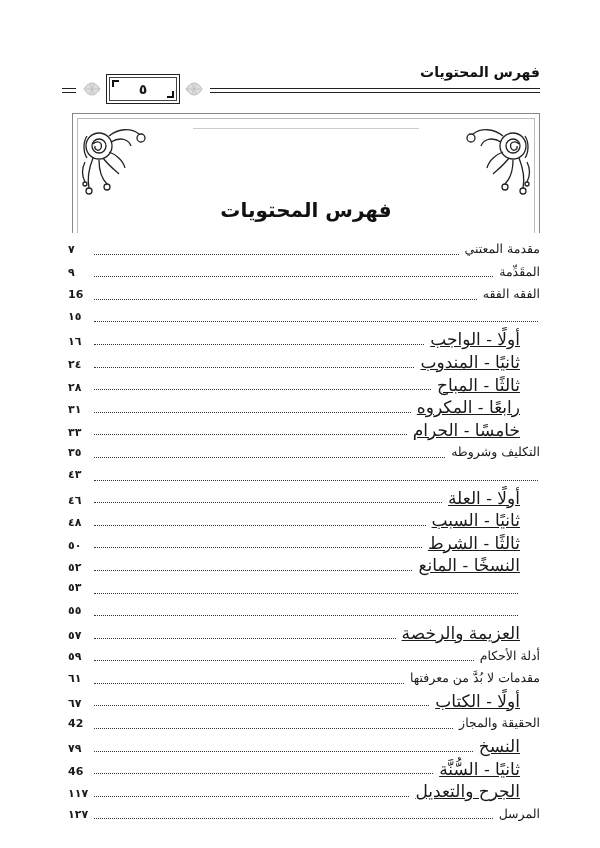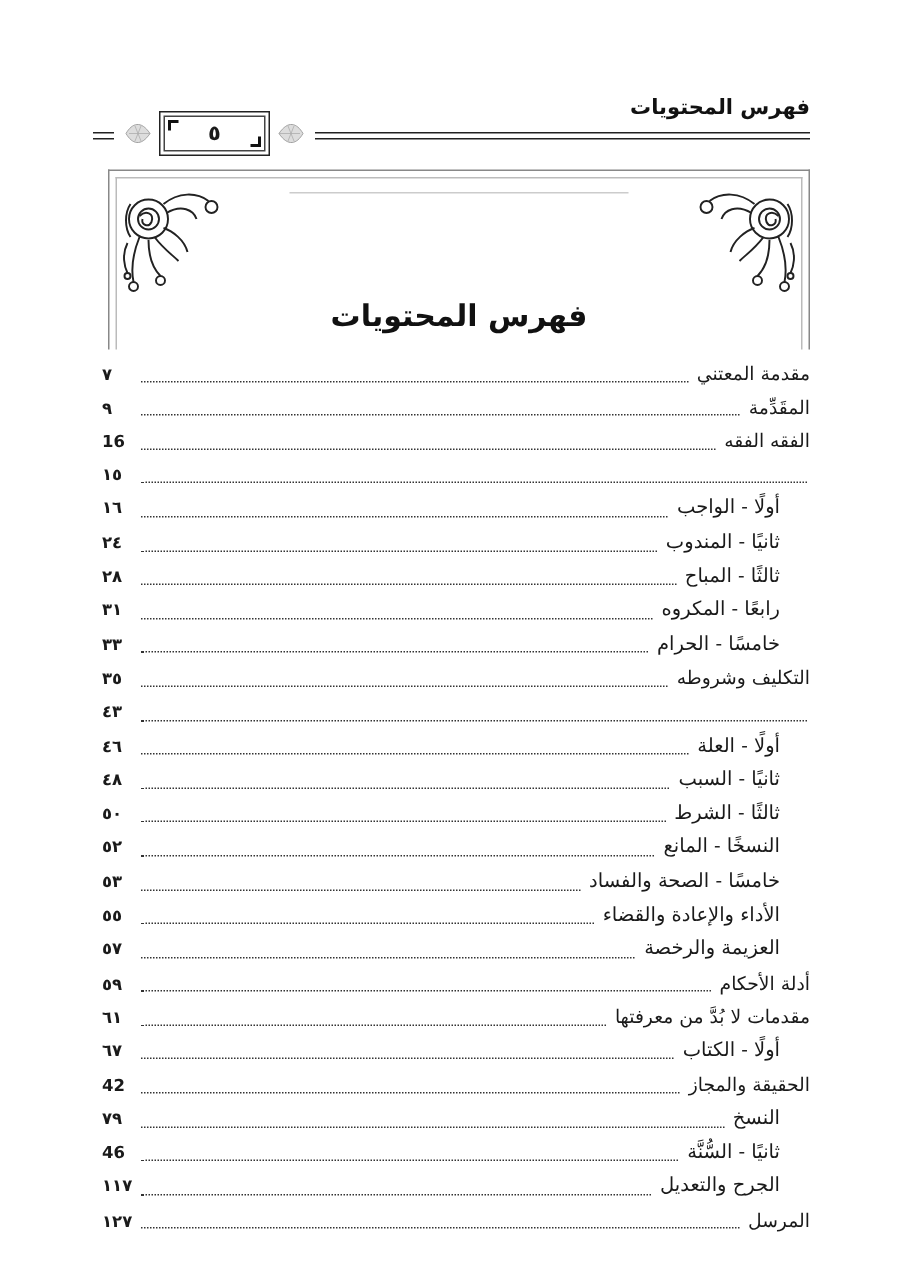--- a/index.html
+++ b/index.html
@@ -113,21 +113,21 @@
     }
     .toc-row {
       display: flex;
       align-items: baseline;
       height: 22.6px;
       font-size: 12.5px;
       line-height: 22.6px;
       white-space: nowrap;
     }
     .toc-row.indent { padding-right: 20px; }
-    .toc-row.indent .toc-label { font-size: 13px; }
+    .toc-row.indent .toc-label { font-size: 17px; text-decoration: underline; }
     .toc-label {
       flex: 0 0 auto;
       padding-left: 4px;
     }
     .toc-dots {
       flex: 1 1 auto;
       border-bottom: 1.5px dotted #333;
       margin-bottom: 5px;
       height: 1px;
       align-self: flex-end;
@@ -274,26 +274,24 @@
       <span class="toc-label">ثالثًا - الشرط</span>
       <span class="toc-dots"></span>
       <span class="toc-page">٥٠</span>
     </li>
     <li class="toc-row indent">
       <span class="toc-label">النسخًا - المانع</span>
       <span class="toc-dots"></span>
       <span class="toc-page">٥٢</span>
     </li>
     <li class="toc-row indent">
-      <span class="toc-label">خامسًا - الصحة والفساد</span>
       <span class="toc-dots"></span>
       <span class="toc-page">٥٣</span>
     </li>
     <li class="toc-row indent">
-      <span class="toc-label">الأداء والإعادة والقضاء</span>
       <span class="toc-dots"></span>
       <span class="toc-page">٥٥</span>
     </li>
     <li class="toc-row indent">
       <span class="toc-label">العزيمة والرخصة</span>
       <span class="toc-dots"></span>
       <span class="toc-page">٥٧</span>
     </li>
     <li class="toc-row">
       <span class="toc-label">أدلة الأحكام</span>

